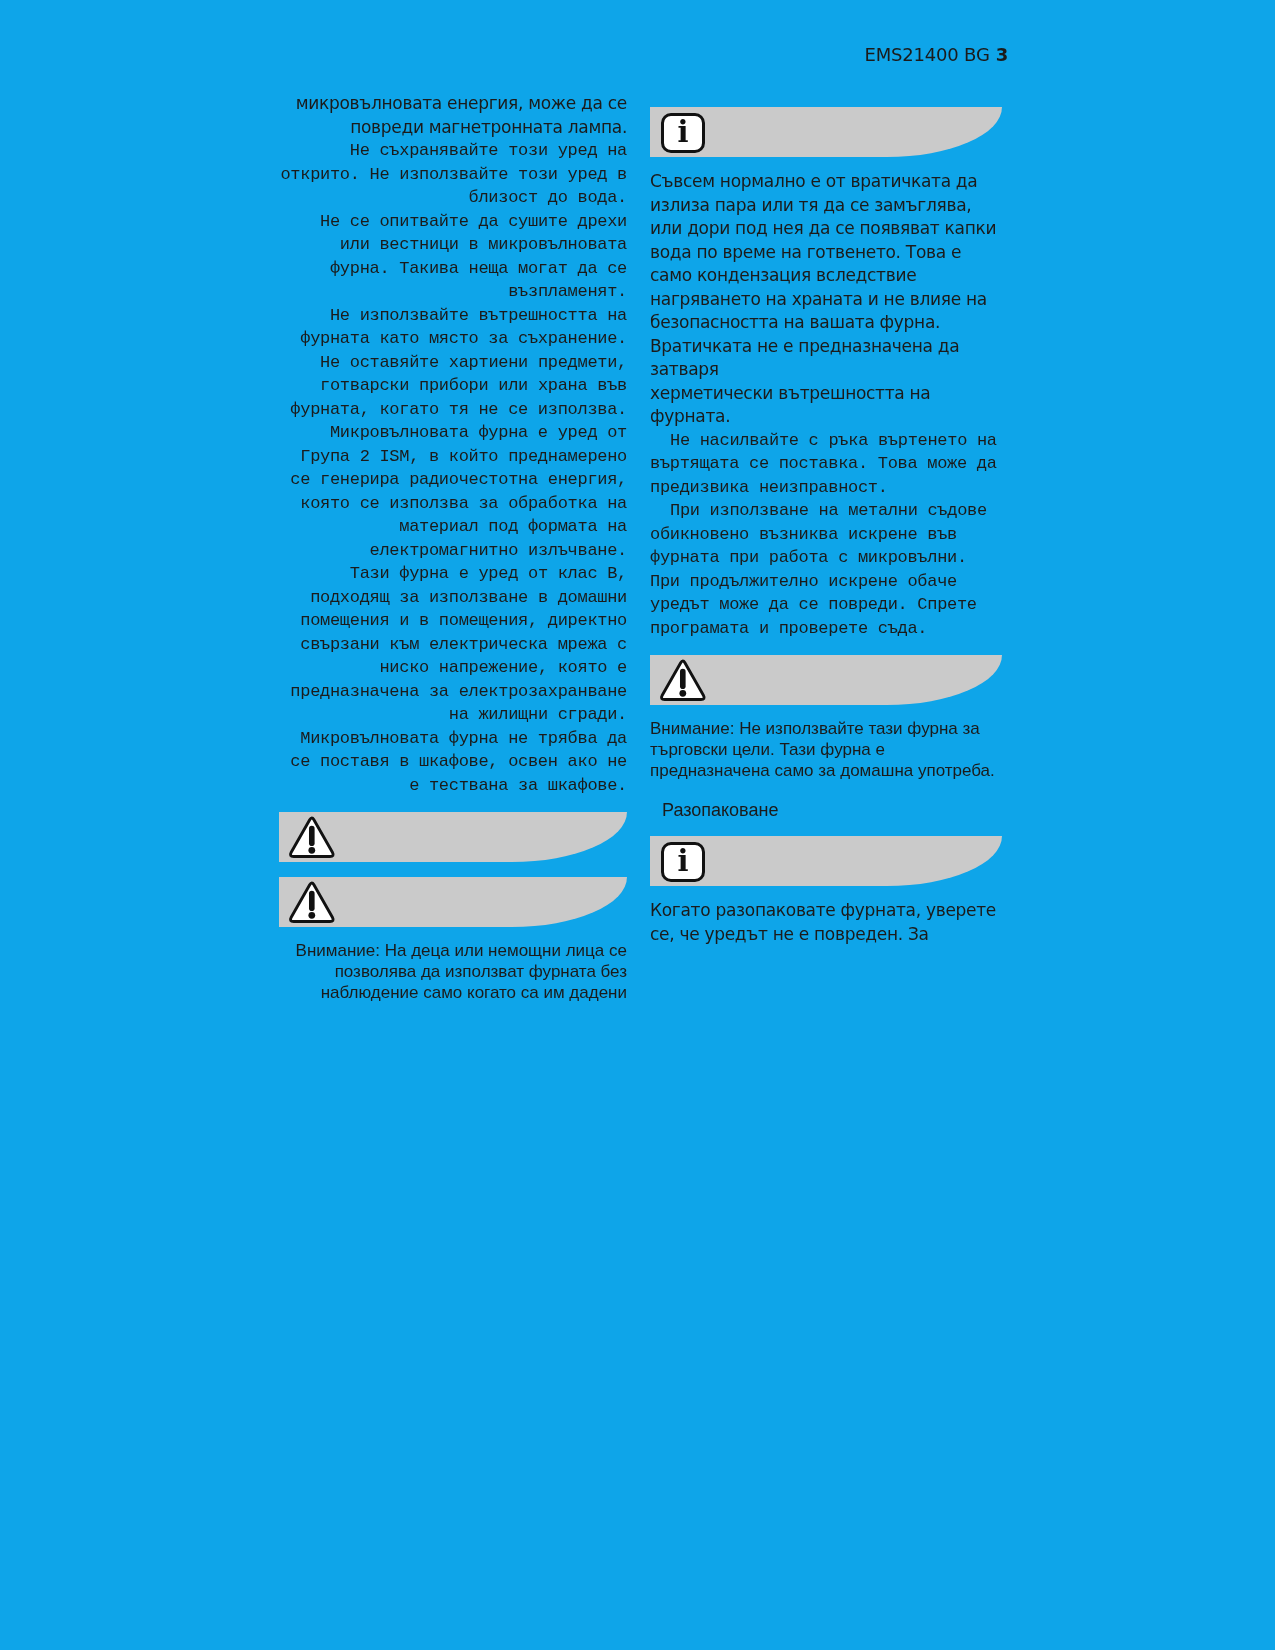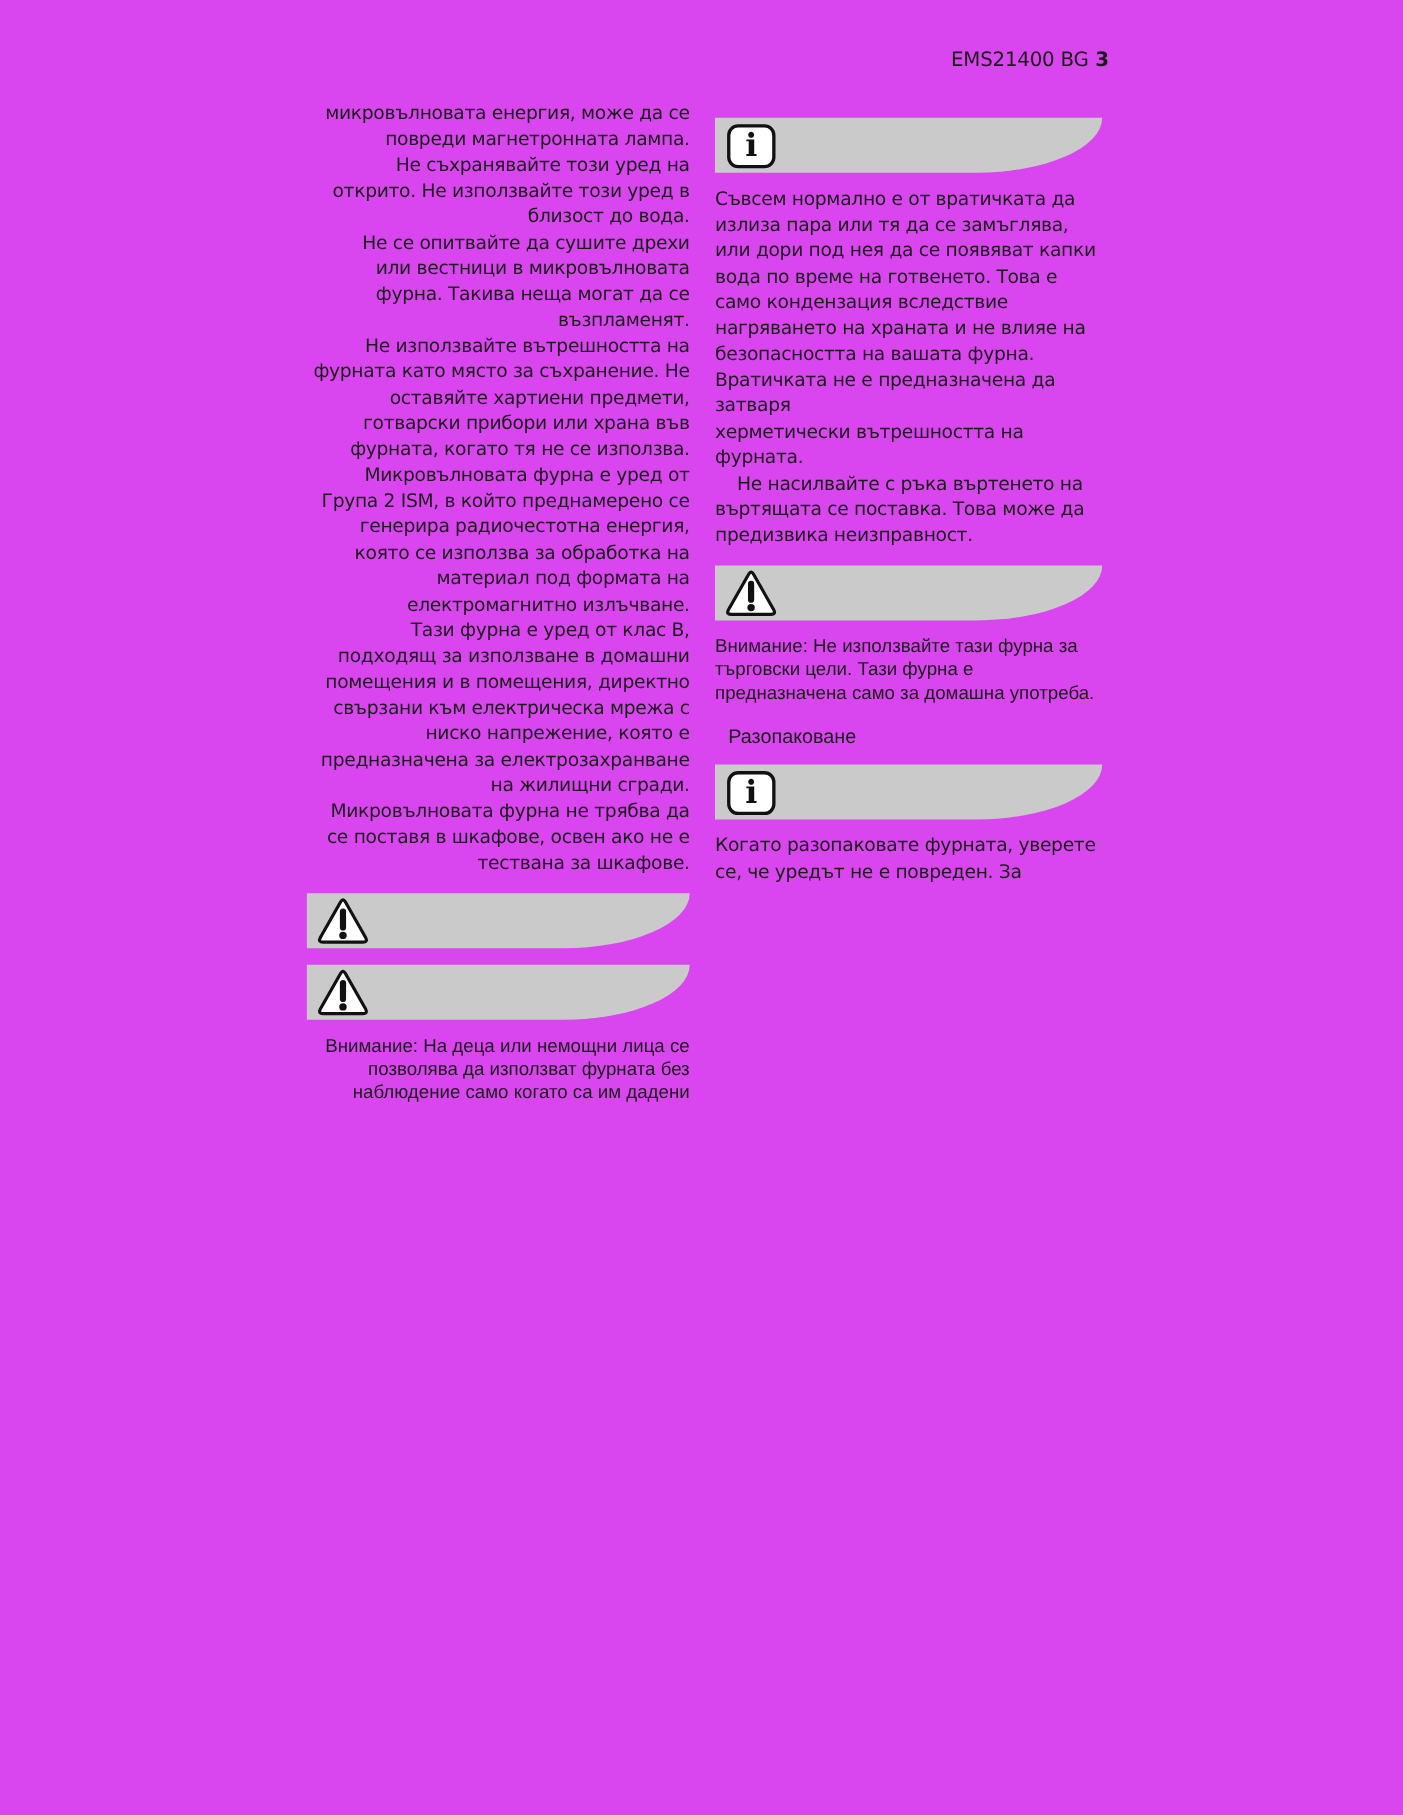--- a/index.html
+++ b/index.html
@@ -1,29 +1,29 @@
 <!DOCTYPE html>
 <html><head>
 <meta charset="utf-8">
 <style>
   html,body{margin:0;padding:0;background:#ffffff;}
-  .page{position:relative;width:1275px;height:1650px;background:#d946ef;overflow:hidden;
+  .page{position:relative;width:1275px;height:1650px;background:#0ea5e9;overflow:hidden;
         font-family:"DejaVu Sans",sans-serif;color:#1b1b1b;}
 
   .header{position:absolute;top:44px;left:650px;width:358px;text-align:right;
           font-size:18px;letter-spacing:-0.2px;white-space:nowrap;}
   .header .pagenum{font-weight:bold;margin-left:6px;}
 
   .col{position:absolute;top:92px;}
   .col-left{left:279px;width:348px;text-align:right;}
   .col-right{left:650px;width:352px;}
 
   p{margin:0;}
   .body{font:17px/23.5px "DejaVu Sans",sans-serif;letter-spacing:-0.3px;color:#1b1b1b;}
-  .indent{text-indent:20px;}
+  .indent{text-indent:20px;font-family:Liberation Mono, monospace;}
   .preline{white-space:pre-line;}
   .warn{font:17px/21px "Liberation Sans",sans-serif;color:#1b1b1b;}
   .heading{font:18px/22px "Liberation Sans",sans-serif;margin:18px 0 6px 12px;color:#1b1b1b;}
 
   .banner{height:50px;background:#cacaca;border-bottom-right-radius:115px 50px;
           display:flex;align-items:center;margin:15px 0 13px 0;}
   .warning-icon-svg{width:50px;height:45px;margin-left:7px;display:block;}
   .info-box{width:44px;height:40px;border:3px solid #111;border-radius:10px;background:#fff;
             margin:2px 0 0 11px;display:flex;align-items:center;justify-content:center;box-sizing:border-box;}
   .info-box .iglyph{font-family:"DejaVu Serif",serif;font-weight:bold;font-size:29px;line-height:1;
@@ -69,20 +69,21 @@
 
     <div class="banner">
       <div class="info-box">
         <span class="iglyph">i</span>
       </div>
     </div>
     <p class="body preline">Съвсем нормално е от вратичката да излиза пара или тя да се замъглява, или дори под нея да се появяват капки вода по време на готвенето. Това е само кондензация вследствие нагряването на храната и не влияе на безопасността на вашата фурна.
 Вратичката не е предназначена да затваря
 херметически вътрешността на фурната.</p>
     <p class="body indent">Не насилвайте с ръка въртенето на въртящата се поставка. Това може да предизвика неизправност.</p>
+    <p class="body indent">При използване на метални съдове обикновено възниква искрене във фурната при работа с микровълни. При продължително искрене обаче уредът може да се повреди. Спрете програмата и проверете съда.</p>
 
     <div class="banner">
       <svg class="warning-icon-svg" viewBox="0 0 62 56">
         <path d="M34.6 6.0 L57.6 46.4 Q60.4 51.6 54.6 51.6 L9.4 51.6 Q3.6 51.6 6.4 46.4 L29.4 6.0 Q32.0 1.6 34.6 6.0 Z" fill="#ffffff" stroke="#111111" stroke-width="3.6" stroke-linejoin="round"></path>
         <line x1="32" y1="17" x2="32" y2="35" stroke="#111111" stroke-width="7" stroke-linecap="round"></line>
         <circle cx="32" cy="44" r="4.2" fill="#111111"></circle>
       </svg>
     </div>
     <p class="warn">Внимание: Не използвайте тази фурна за търговски цели. Тази фурна е предназначена само за домашна употреба.</p>
 

